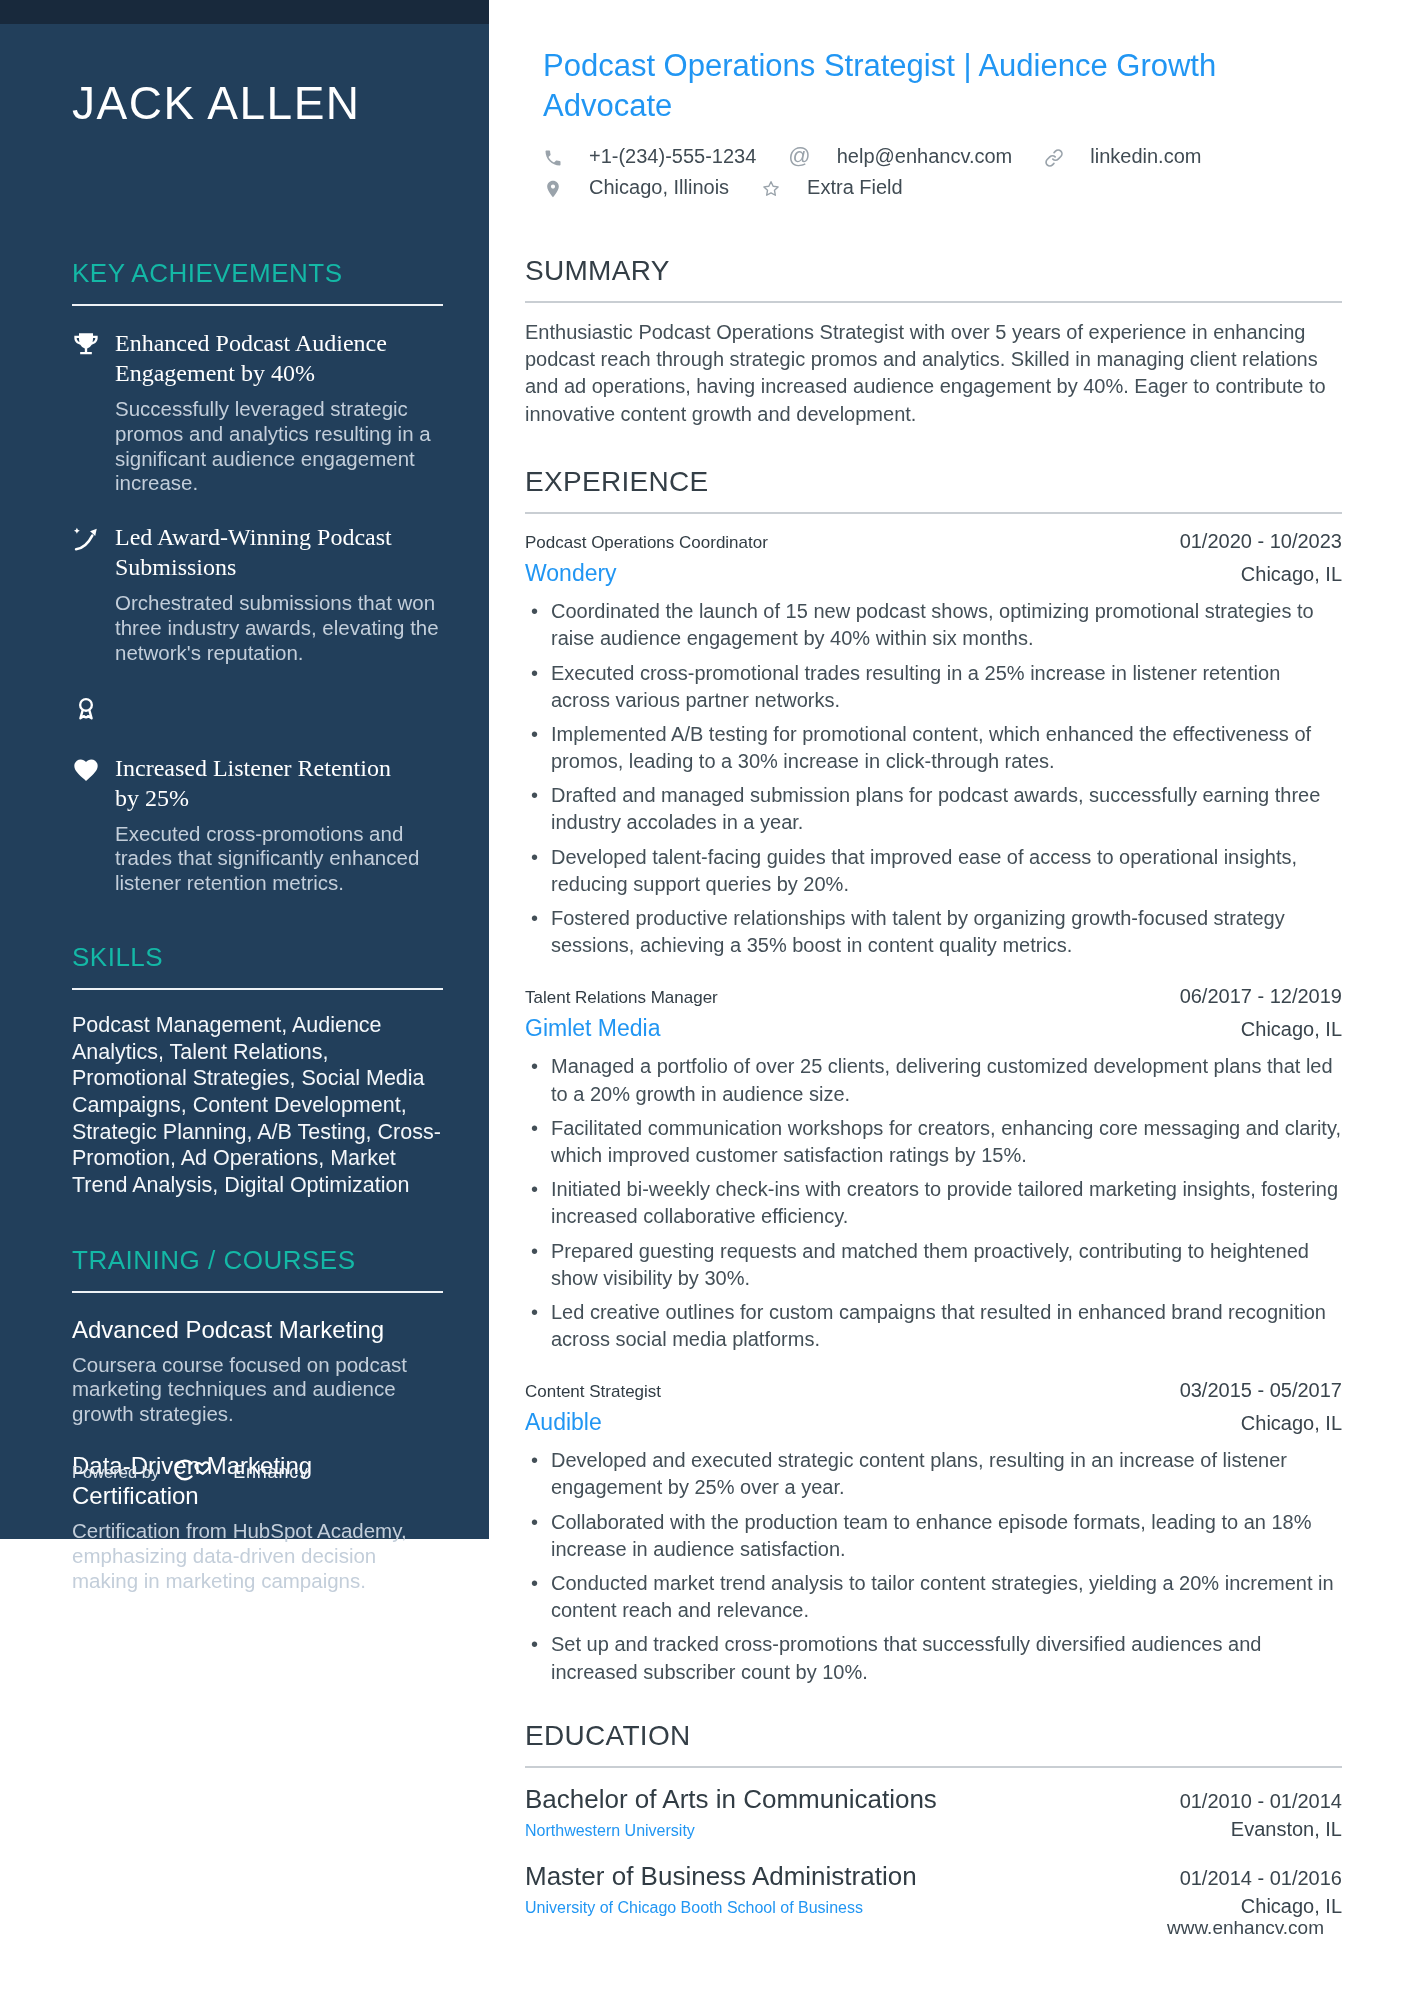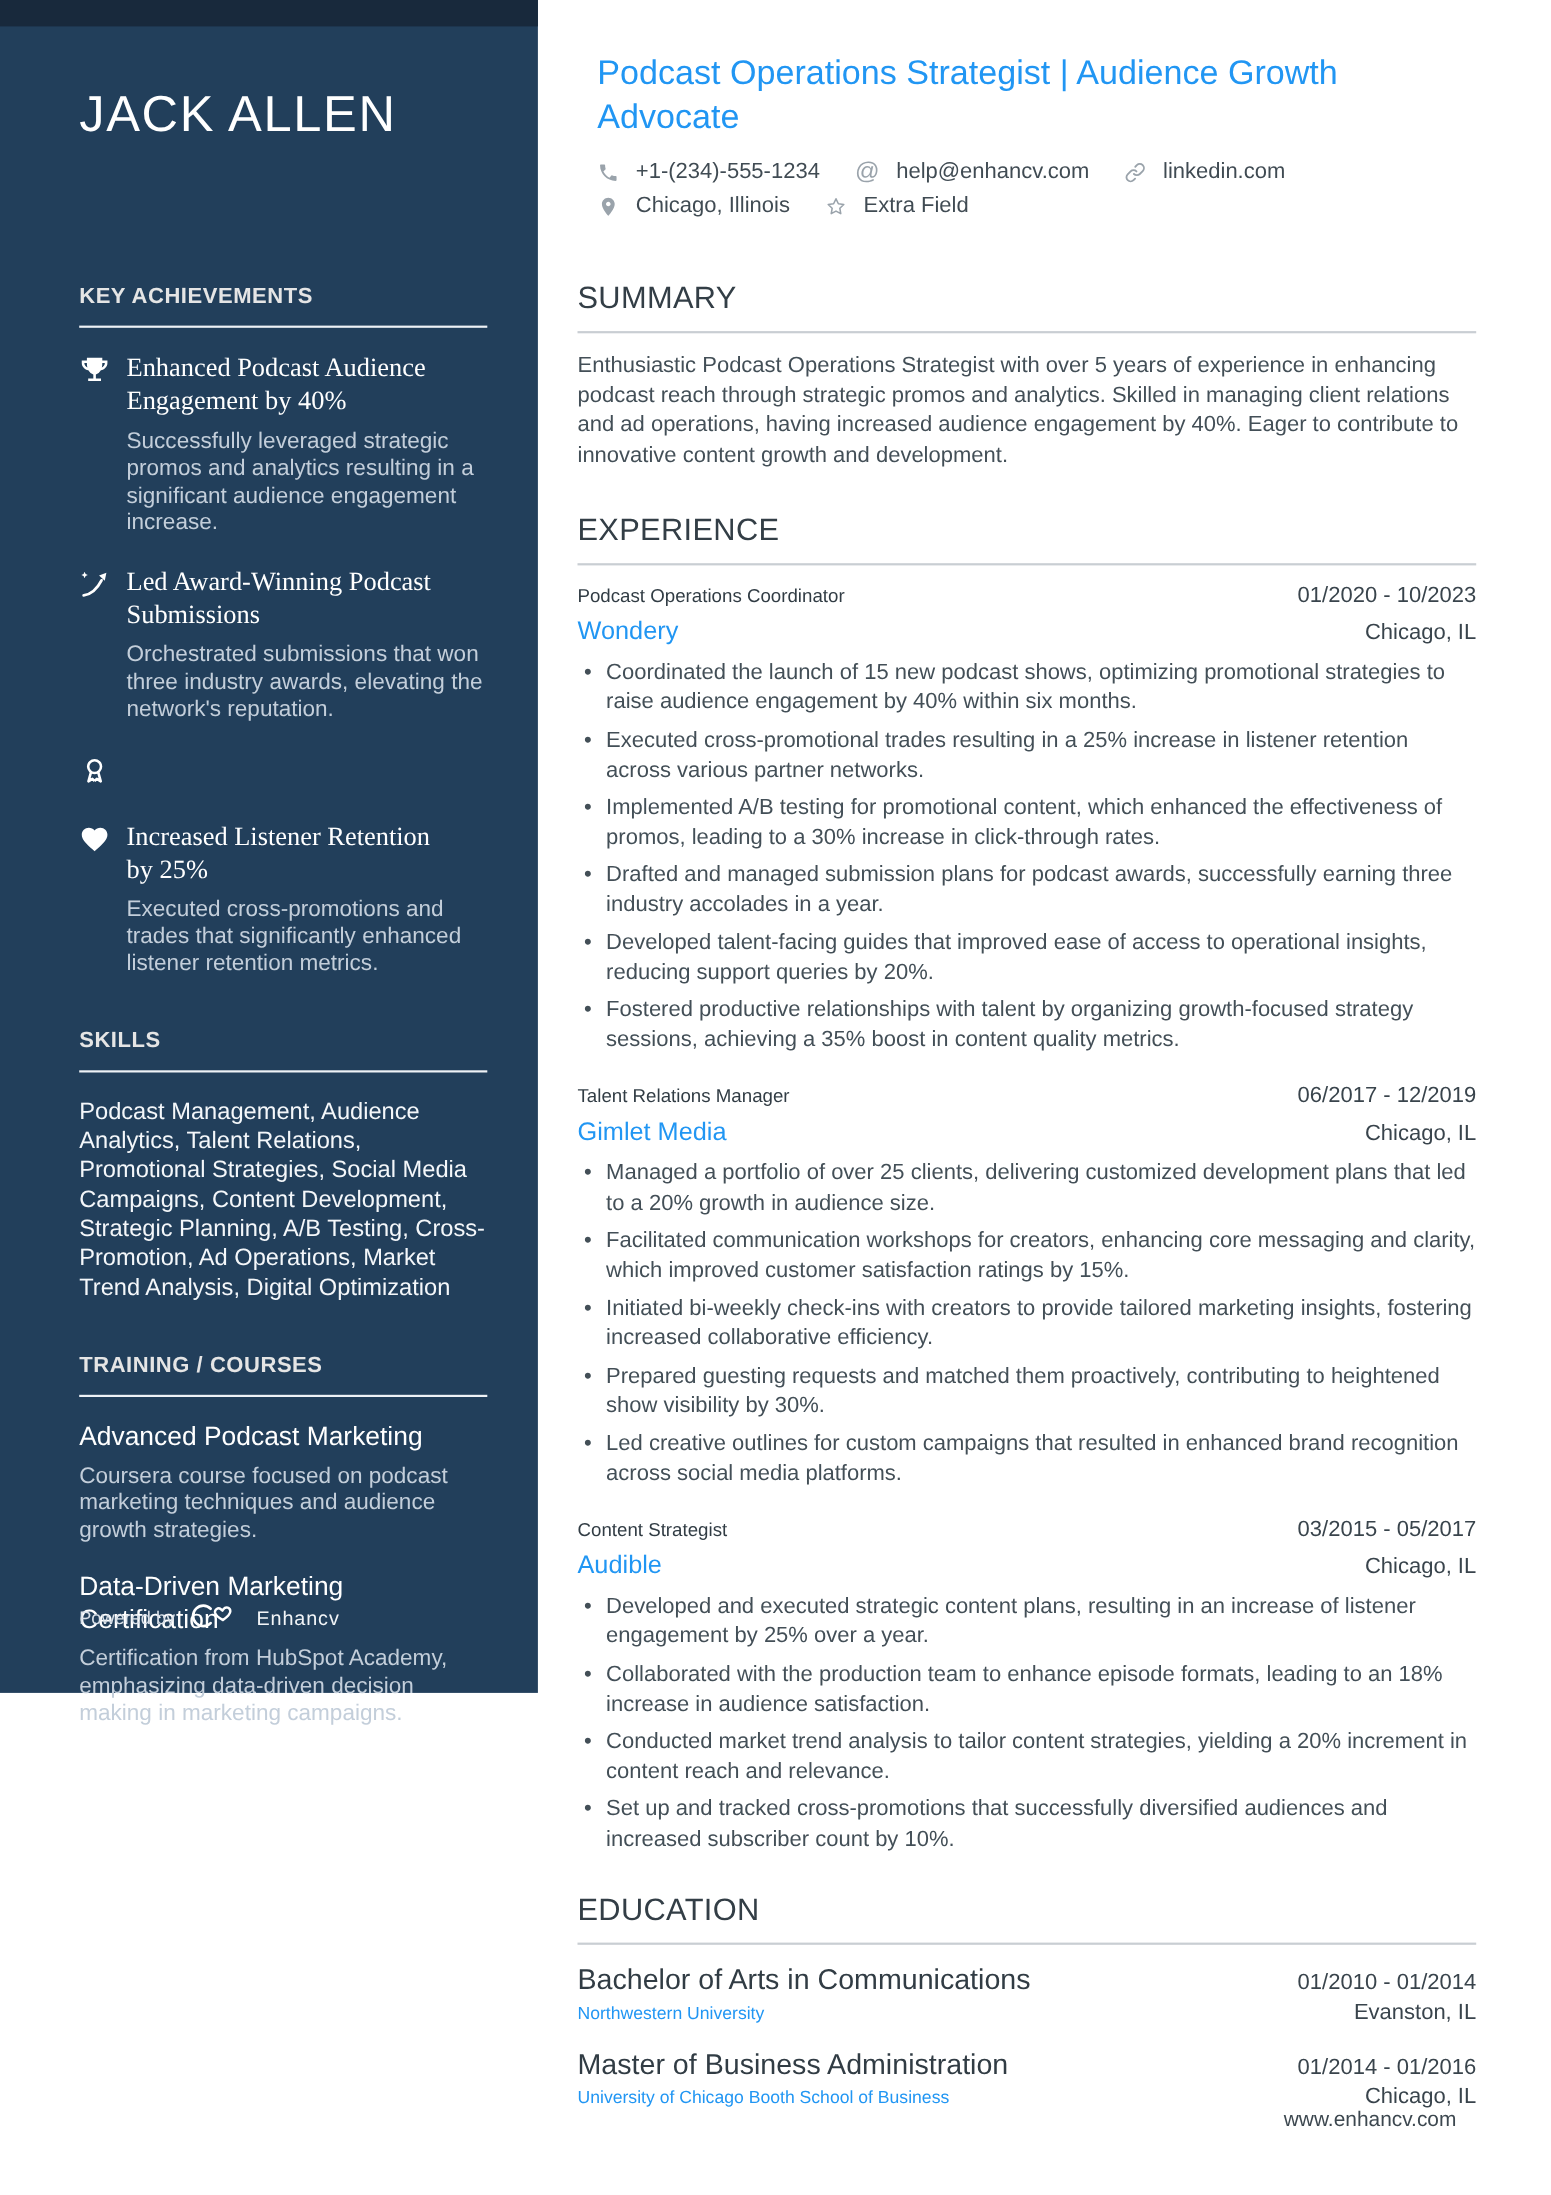--- a/index.html
+++ b/index.html
@@ -6,39 +6,39 @@
   .page{position:relative;width:1410px;height:1995px;background:#ffffff;overflow:hidden;
         font-family:"Liberation Sans","DejaVu Sans",sans-serif;}
 
   
   .sidebar{position:absolute;top:0;left:0;width:489px;height:1539px;background:#223f5b;
            box-sizing:border-box;padding:62px 46px 0 72px;color:#ffffff;}
   .topbar{position:absolute;top:0;left:0;width:489px;height:24px;background:#18293c;}
   .name{font-size:46px;font-weight:500;letter-spacing:1.5px;margin:14px 0 0 0;color:#ffffff;}
   .side-section{margin-top:46px;}
   .side-section.first{margin-top:128px;}
-  .side-h{font-size:20px;font-weight:700;letter-spacing:.5px;margin:0 0 15px 0;color:#e5e5e5;}
+  .side-h{font-size:26px;font-weight:400;letter-spacing:.5px;margin:0 0 15px 0;color:#14b8a6;}
   .side-rule{height:2px;background:#eef2f6;margin:0 0 22px 0;}
   .ach{display:flex;gap:15px;margin-bottom:26px;}
   .ach-icon{flex:0 0 28px;width:28px;padding-top:3px;}
   .ach-title{font-size:24px;line-height:1.25;font-weight:400;margin:0 0 9px 0;max-width:280px;color:#ffffff;font-family:Liberation Serif, serif;}
   .ach-body{font-size:20.5px;line-height:1.21;color:#c3ceda;margin:0;}
   .skills-text{font-size:21.5px;line-height:1.24;margin:0;color:#f4f7fa;}
   .course-title{font-size:24px;font-weight:400;margin:0 0 8px 0;color:#ffffff;max-width:320px;line-height:1.25;}
   .course-body{font-size:20.5px;line-height:1.21;color:#c3ceda;margin:0 0 24px 0;}
   .side-footer{position:absolute;left:72px;bottom:52px;display:flex;align-items:center;gap:14px;}
   .powered{font-size:16.5px;color:#dbe2ea;}
   .brand{font-size:18px;letter-spacing:.8px;color:#f2f5f8;}
 
   
   .main{margin-left:489px;box-sizing:border-box;padding:46px 68px 0 36px;}
   .head-block{padding-left:18px;}
   .job-title-main{color:#2196f3;font-size:31px;line-height:1.3;font-weight:500;margin:0 0 14px 0;max-width:800px;}
   .contact-row{display:flex;gap:32px;align-items:center;}
-  .contact{display:flex;align-items:center;gap:15px;font-size:20px;color:#404b53;line-height:31px;white-space:nowrap;text-align:right;}
+  .contact{display:flex;align-items:center;gap:26px;font-size:20px;color:#404b53;line-height:31px;white-space:nowrap;text-align:right;}
   .cicon{width:20px;height:20px;flex:0 0 20px;}
   .at-glyph{font-size:22px;color:#9aa3ab;line-height:20px;}
 
   .main-section{margin-top:52px;}
   .main-section.experience{margin-top:38px;}
   .main-section.education{margin-top:34px;}
   .main-h{font-size:28px;color:#333e46;font-weight:400;letter-spacing:.3px;margin:0 0 14px 0;}
   .main-rule{height:2px;background:#c9ced3;margin:0 0 16px 0;}
   .summary-body{font-size:20px;line-height:1.37;color:#434f57;margin:0;max-width:822px;}
 

